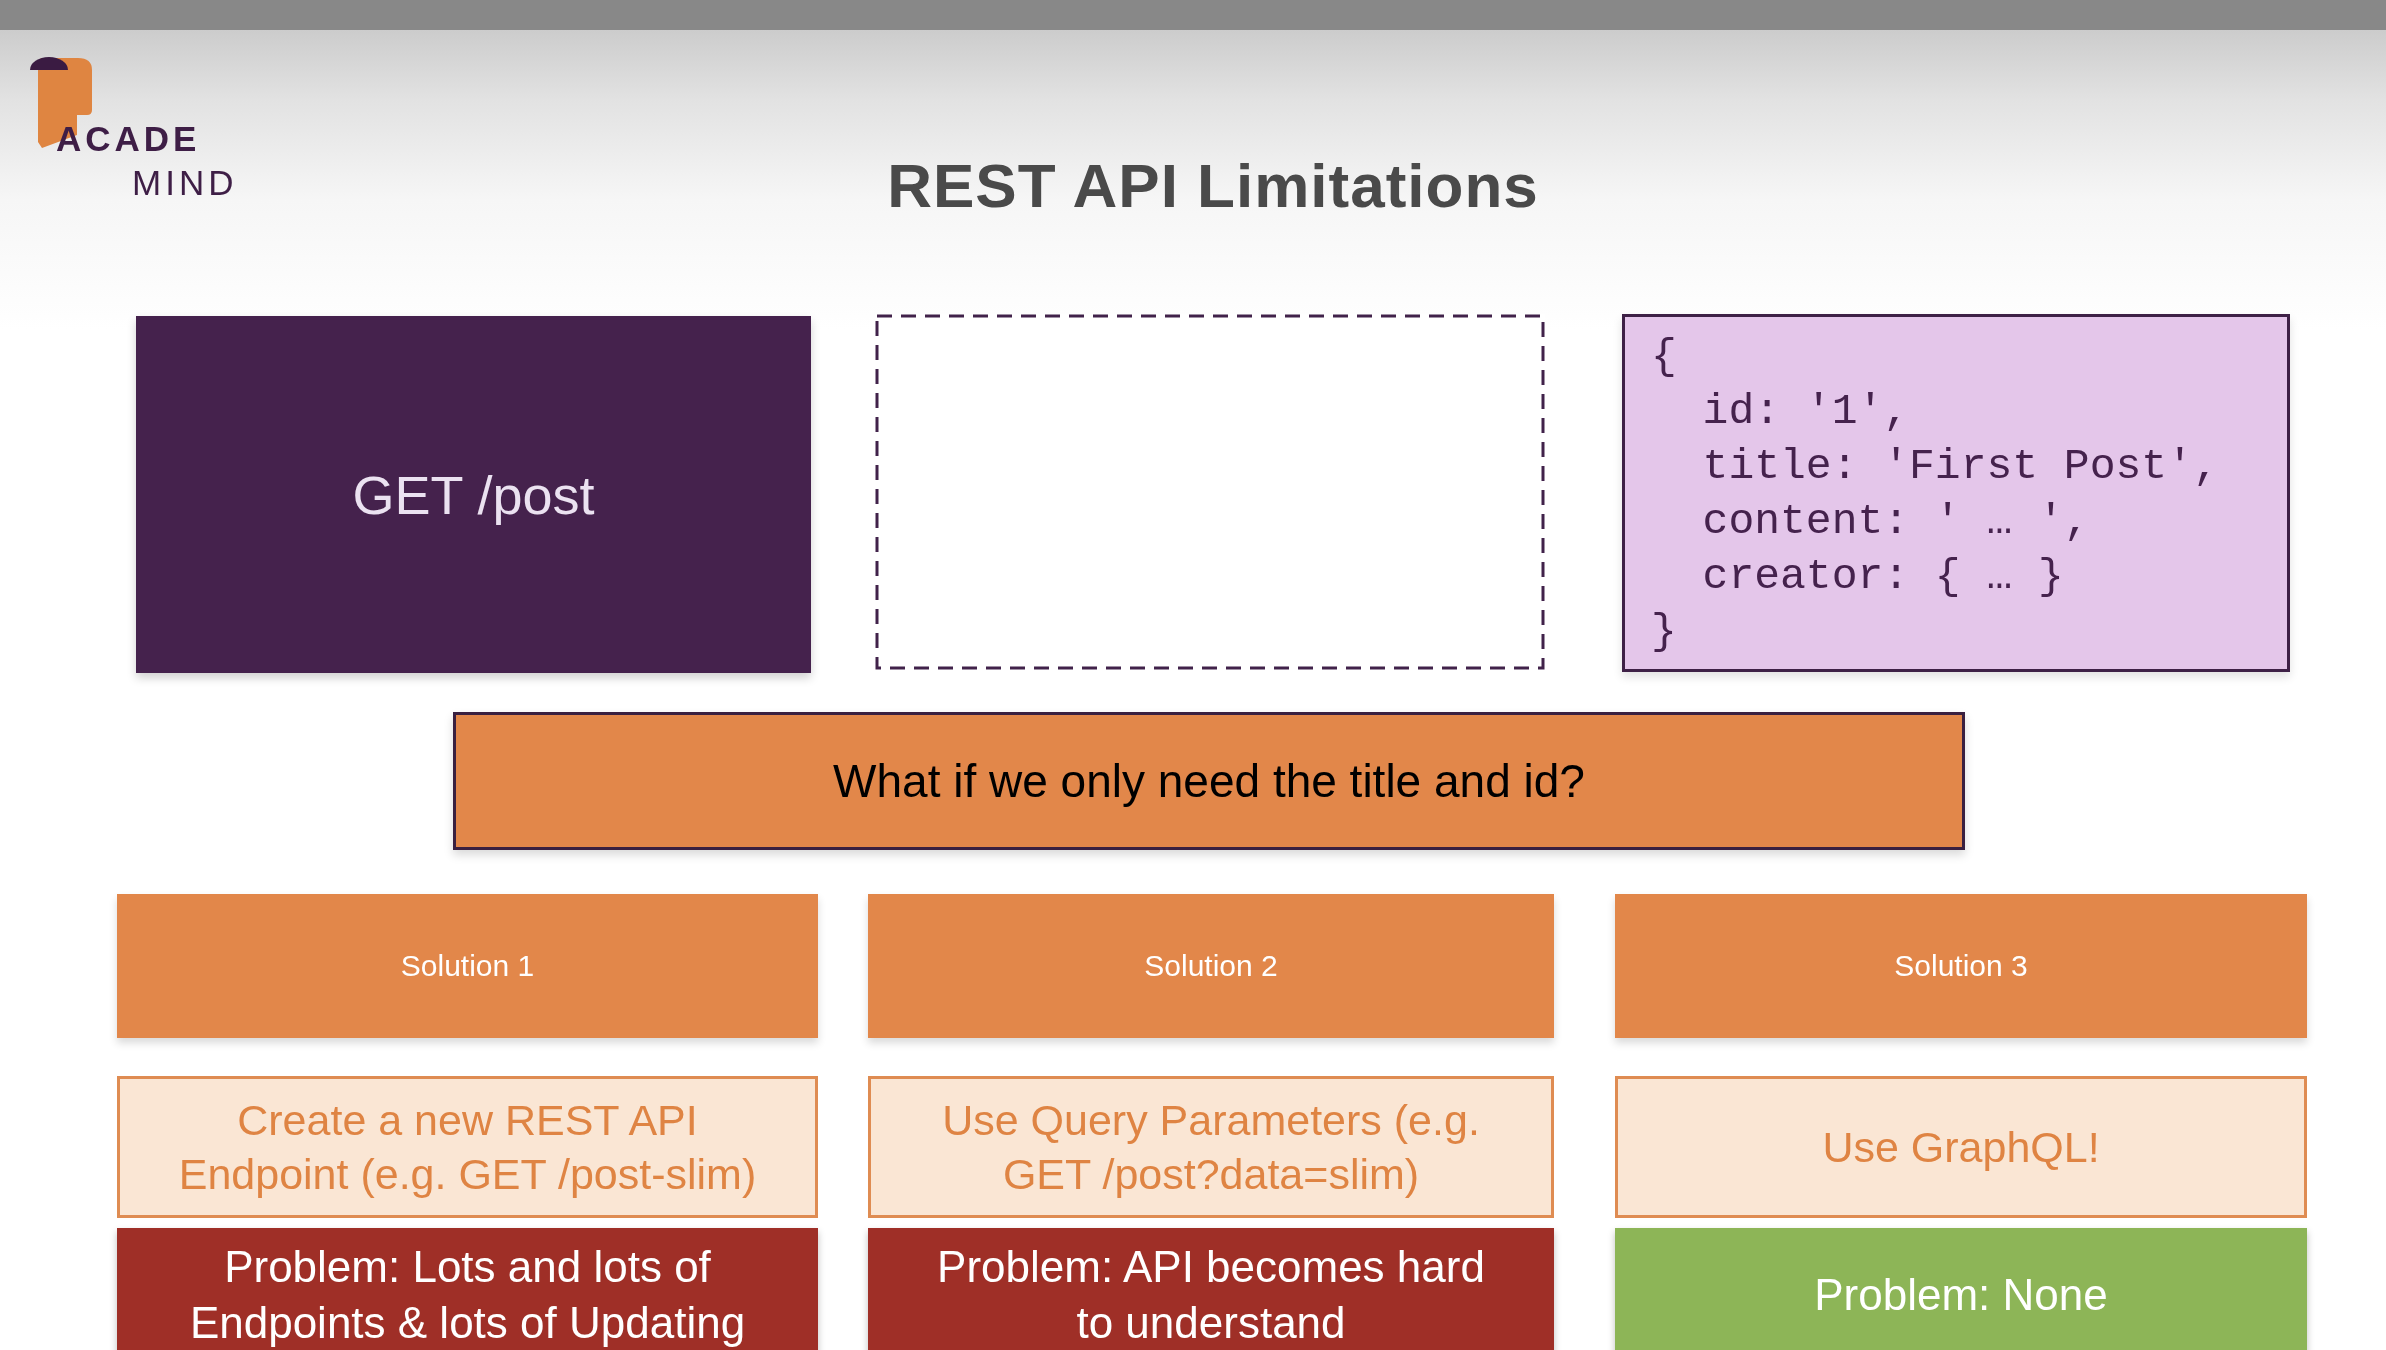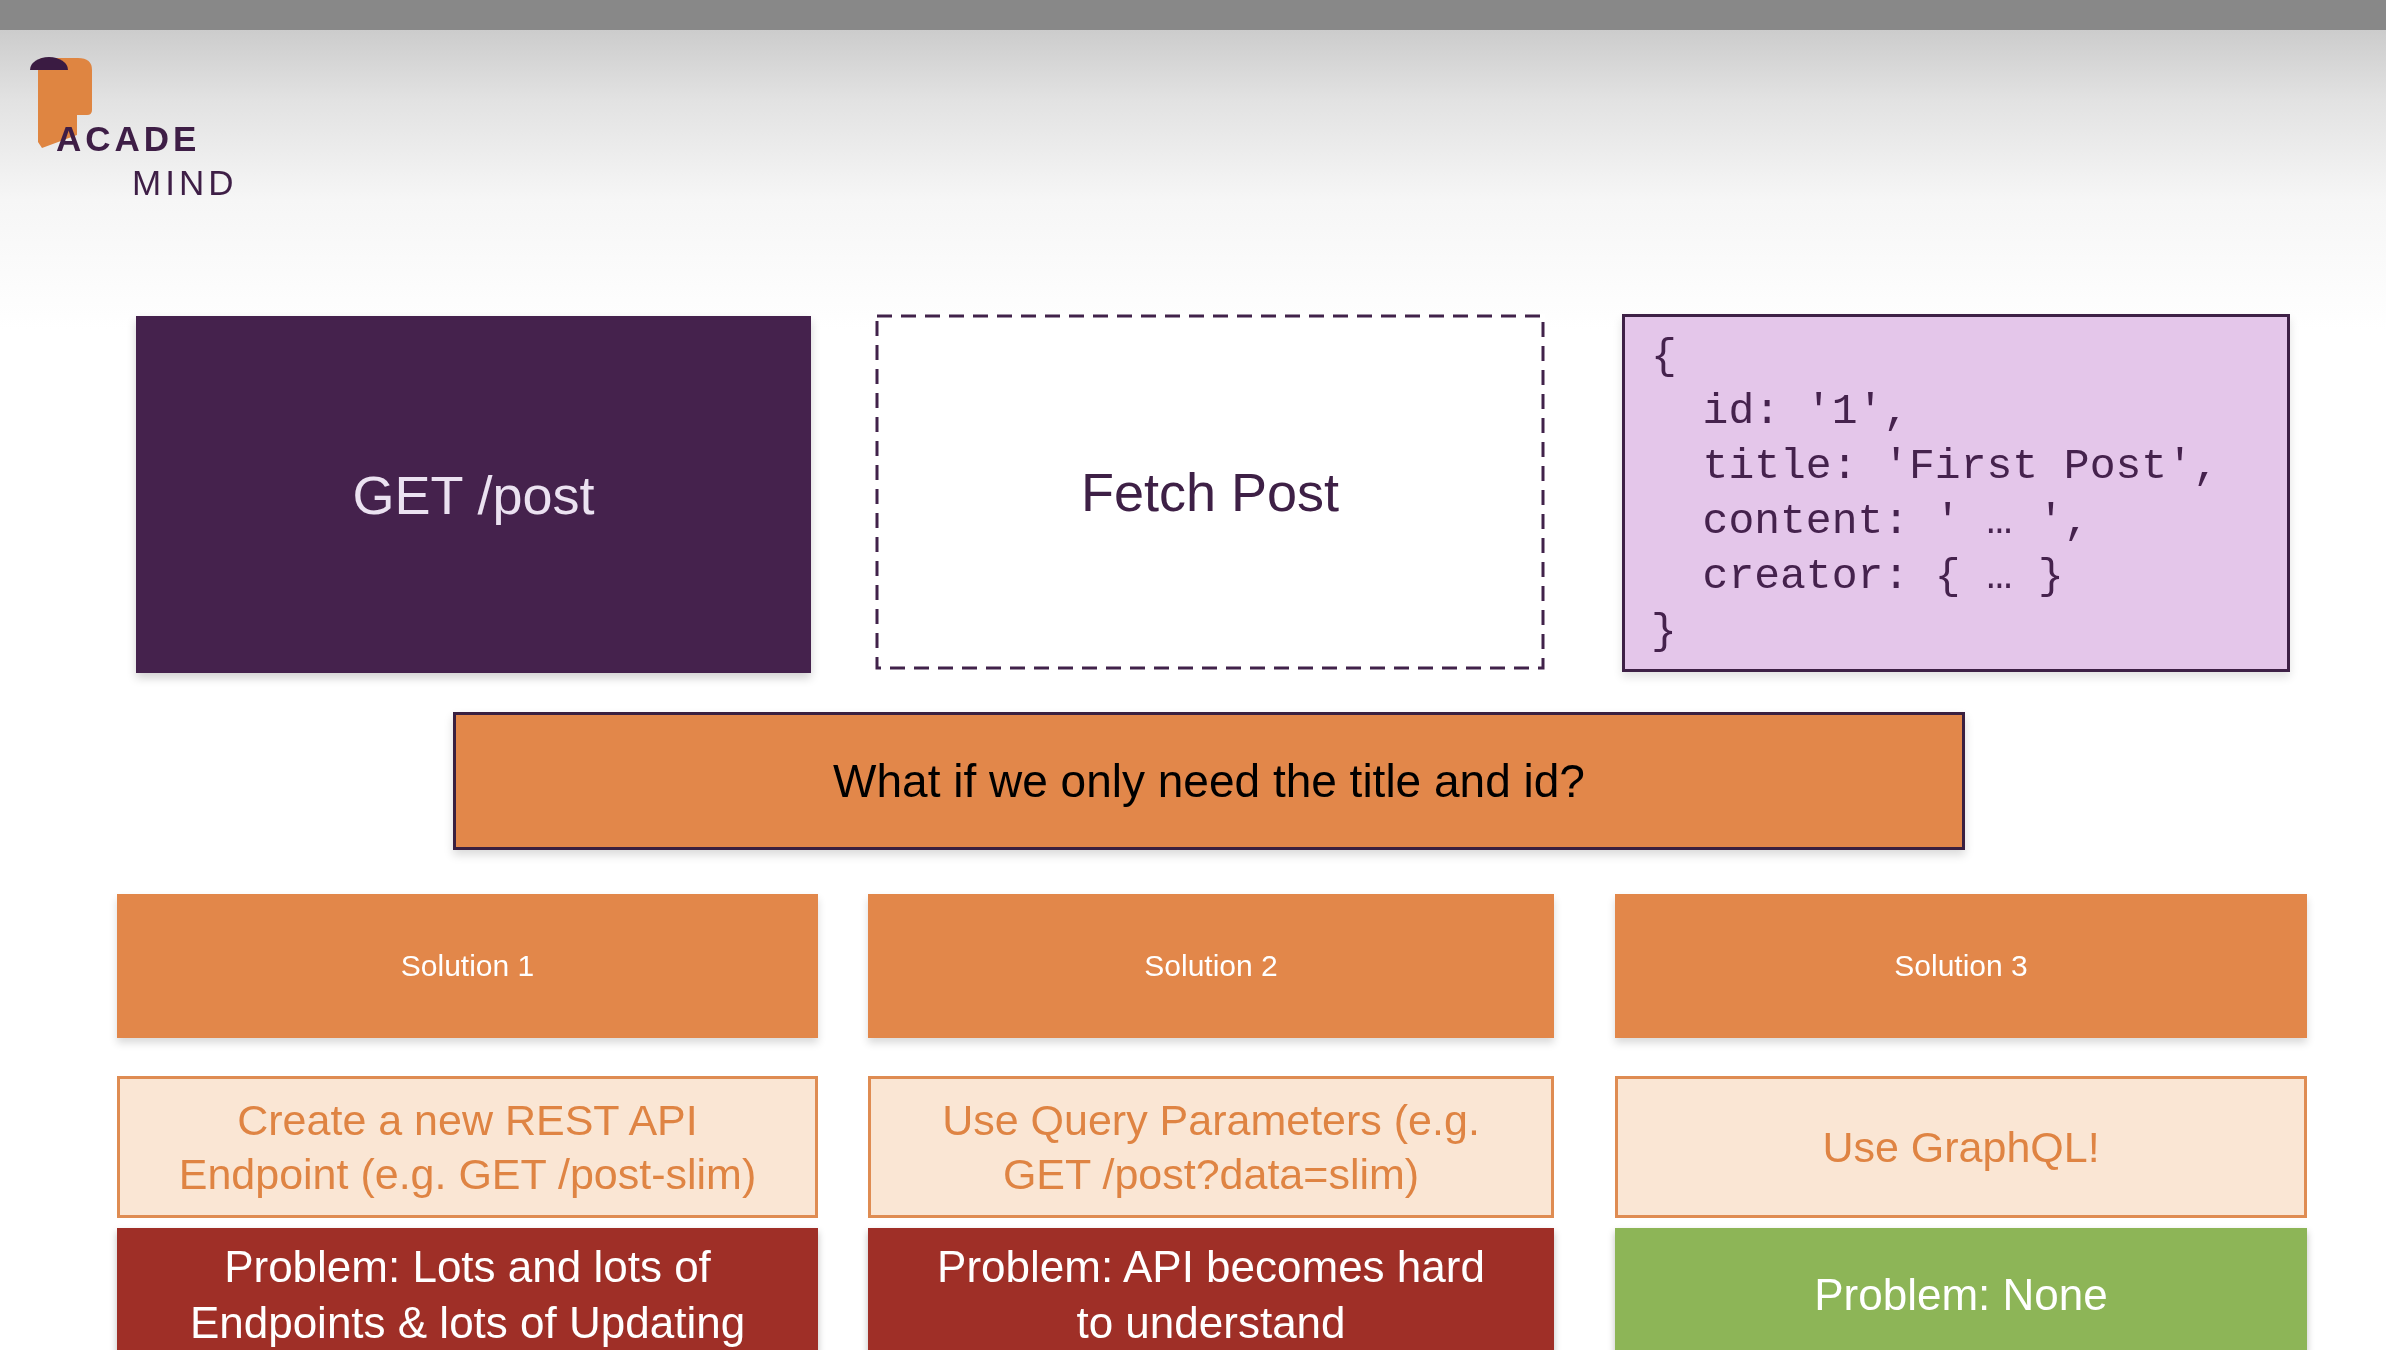--- a/index.html
+++ b/index.html
@@ -60,30 +60,30 @@
 
   <div class="abs" style="left:0;top:0;width:300px;height:180px;">
     <svg class="abs" style="left:28px;top:26px;" width="68" height="96" viewBox="0 0 68 96">
       <path d="M10 14 L10 6 Q10 2 16 2 L50 2 Q64 2 64 14 L64 54 Q64 59 59 59 L49 59 L49 79 L14 92 L10 86 Z" fill="#DF8541"></path>
       <path d="M2 14 A19 13 0 0 1 40 14 Z" fill="#3A1B42"></path>
     </svg>
     <div class="abs logo-acade">ACADE</div>
     <div class="abs logo-mind">MIND</div>
   </div>
 
+  <div class="abs title">REST API Limitations</div>
 
   <div class="abs flexc purple-box">
     <span>GET /post</span>
   </div>
 
   <div class="abs flexc fetch-box">
     <svg width="670" height="356" viewBox="0 0 670 356">
       <rect x="2" y="2" width="666" height="352" fill="none" stroke="#41224A" stroke-width="3" stroke-dasharray="15 9"></rect>
     </svg>
-    <span style="position:relative;">Fetch Post</span>
   </div>
 
   <div class="abs code-box">
     <div>{</div>
     <div>  id: '1',</div>
     <div>  title: 'First Post',</div>
     <div>  content: ' … ',</div>
     <div>  creator: { … }</div>
     <div>}</div>
   </div>

